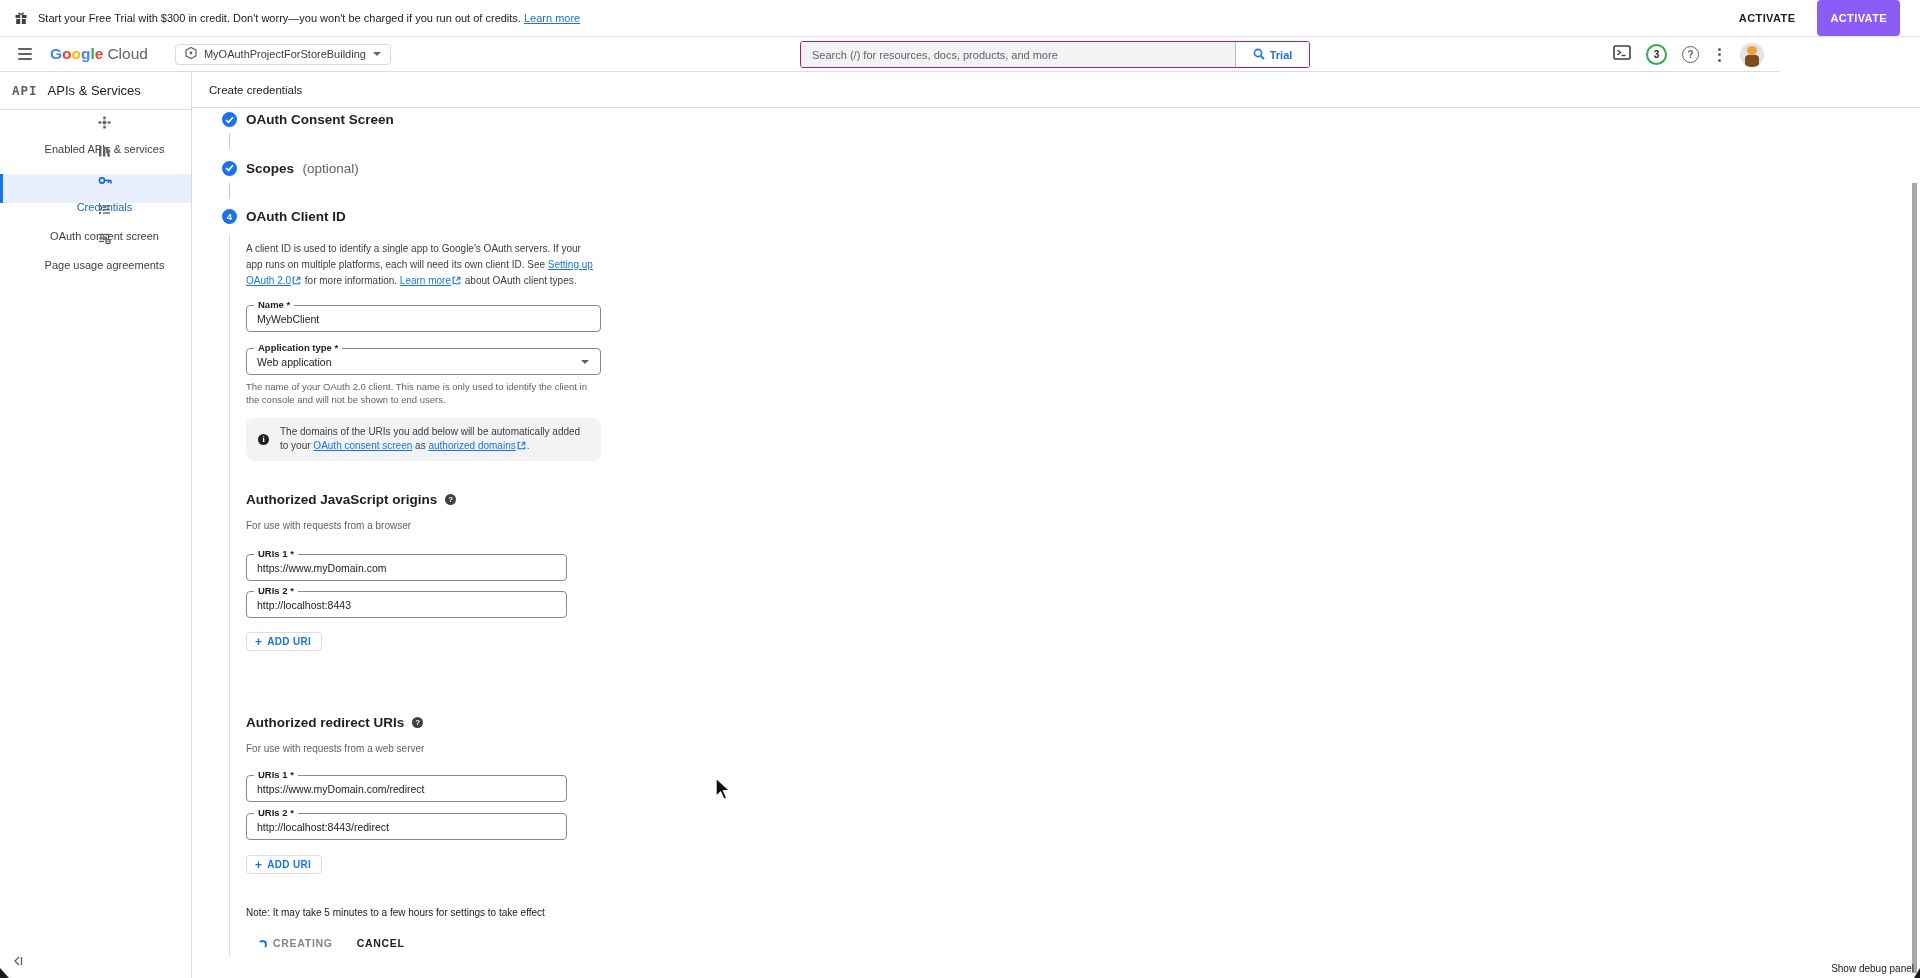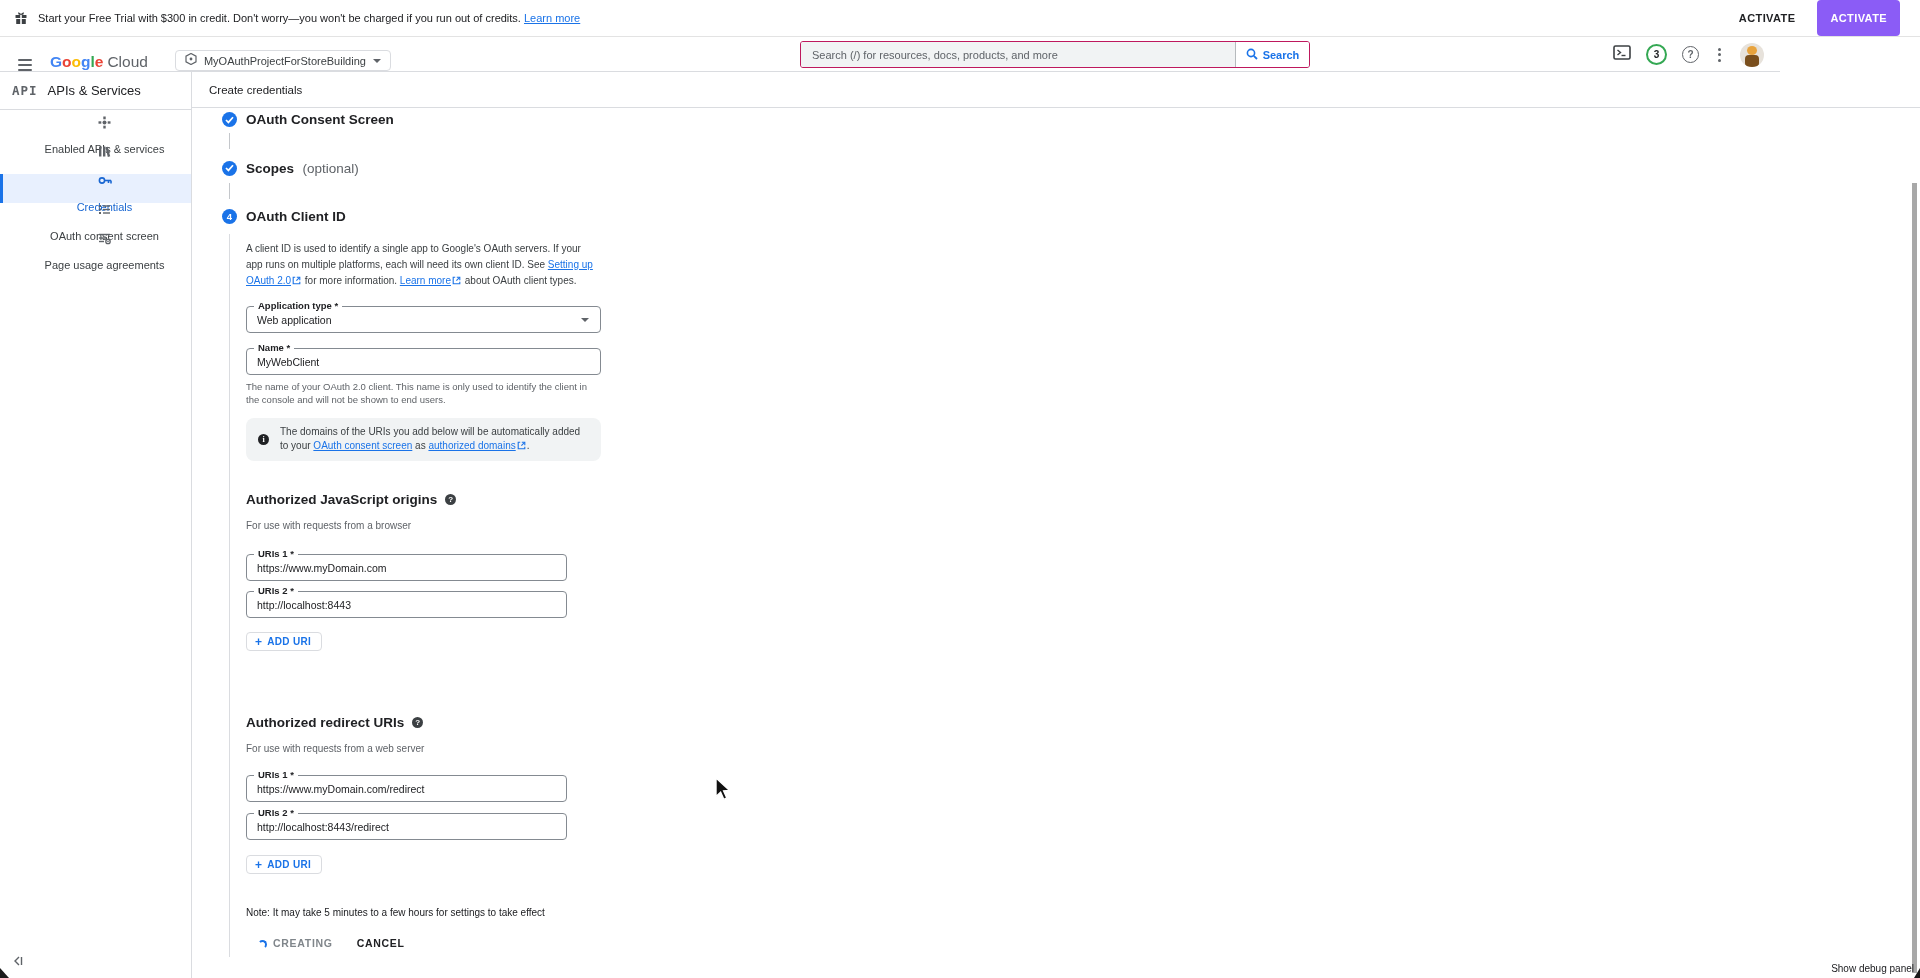--- a/index.html
+++ b/index.html
@@ -14,21 +14,21 @@
   .banner-link { color:#1a73e8; text-decoration:underline; cursor:pointer; }
   .banner .spacer { flex:1; }
   .dismiss-btn { background:none; border:none; font:bold 11px "Liberation Sans",sans-serif;
     letter-spacing:.4px; color:#202124; margin-right:22px; cursor:pointer; }
   .activate-btn { background:#8b5cf6; color:#fff; border:none; border-radius:4px;
     font:bold 11px "Liberation Sans",sans-serif; letter-spacing:.4px;
     padding:12px 13px; margin-right:20px; cursor:pointer; }
 
   
   .header { position:absolute; left:0; top:37px; width:1780px; height:35px;
-    border-bottom:1px solid #dadce0; background:#fff; display:flex; align-items:flex-end; }
+    border-bottom:1px solid #dadce0; background:#fff; display:flex; align-items:center; }
   .hamburger { margin-left:18px; width:14px; display:flex; flex-direction:column; gap:3px; cursor:pointer; }
   .hamburger i { height:2px; background:#5f6368; border-radius:1px; }
   .logo { margin-left:18px; font-size:15.5px; display:flex; align-items:baseline; gap:4px; white-space:nowrap; }
   .logo-cloud { color:#5f6368; }
   .proj-btn { margin-left:27px; height:21px; border:1px solid #dadce0; border-radius:4px;
     background:#fff; display:flex; align-items:center; gap:7px; padding:0 9px; cursor:pointer; }
   .proj-name { font-size:11px; color:#3c4043; }
   .caret { width:0; height:0; border-left:4px solid transparent; border-right:4px solid transparent;
     border-top:4.5px solid #5f6368; }
   .search-wrap { position:absolute; left:800px; top:4px; width:510px; height:27px;
@@ -186,21 +186,21 @@
   </button>
   <div class="search-wrap">
     <input class="search-input" placeholder="Search (/) for resources, docs, products, and more" style="">
     <button class="search-btn">
       <span>
         <svg width="12" height="12" viewBox="0 0 12 12">
             <circle cx="5" cy="5" r="3.6" fill="none" stroke="#1a73e8" stroke-width="1.6"></circle>
             <line x1="7.8" y1="7.8" x2="11" y2="11" stroke="#1a73e8" stroke-width="1.8"></line>
           </svg>
       </span>
-      <span>Search</span>
+      <span>Trial</span>
     </button>
   </div>
   <div class="hdr-right">
     <span>
       <svg width="18" height="15" viewBox="0 0 18 15">
           <rect x="1" y="1" width="16" height="13" rx="1.5" fill="none" stroke="#3c4043" stroke-width="1.6"></rect>
           <path d="M4.5 5 L7.5 7.5 L4.5 10" fill="none" stroke="#3c4043" stroke-width="1.4"></path>
           <line x1="8.5" y1="10.5" x2="12.5" y2="10.5" stroke="#3c4043" stroke-width="1.4"></line>
         </svg>
     </span>
@@ -327,29 +327,29 @@
     <p class="intro"><span>A client ID is used to identify a single app to Google's OAuth servers. If your app runs on multiple platforms, each will need its own client ID. See </span><a class="tlink">Setting up OAuth 2.0</a><span class="extlink"><svg width="9" height="9" viewBox="0 0 9 9">
             <path d="M3.2 1.2 H1.2 V7.8 H7.8 V5.8" fill="none" stroke="#1a73e8" stroke-width="1.1"></path>
             <path d="M4.8 1.2 H7.8 V4.2" fill="none" stroke="#1a73e8" stroke-width="1.1"></path>
             <line x1="7.6" y1="1.4" x2="4.4" y2="4.6" stroke="#1a73e8" stroke-width="1.1"></line>
           </svg></span><span> for more information. </span><a class="tlink">Learn more</a><span class="extlink"><svg width="9" height="9" viewBox="0 0 9 9">
             <path d="M3.2 1.2 H1.2 V7.8 H7.8 V5.8" fill="none" stroke="#1a73e8" stroke-width="1.1"></path>
             <path d="M4.8 1.2 H7.8 V4.2" fill="none" stroke="#1a73e8" stroke-width="1.1"></path>
             <line x1="7.6" y1="1.4" x2="4.4" y2="4.6" stroke="#1a73e8" stroke-width="1.1"></line>
           </svg></span><span> about OAuth client types.</span></p>
 
+    <div class="mfield mt-name">
+      <span class="flabel">Name *</span>
+      <input class="fvalue" value="MyWebClient" style="">
+    </div>
+
     <div class="mfield mt-app">
       <span class="flabel">Application type *</span>
       <span class="fvalue">Web application</span>
       <span class="caret dd-caret"></span>
-    </div>
-
-    <div class="mfield mt-name">
-      <span class="flabel">Name *</span>
-      <input class="fvalue" value="MyWebClient" style="">
     </div>
     <p class="helper">The name of your OAuth 2.0 client. This name is only used to identify the client in the console and will not be shown to end users.</p>
 
     <div class="infobox">
       <span class="info-ic">i</span>
       <span class="infotext"><span>The domains of the URIs you add below will be automatically added to your </span><a class="tlink">OAuth consent screen</a><span> as </span><a class="tlink">authorized domains</a><span class="extlink"><svg width="9" height="9" viewBox="0 0 9 9">
               <path d="M3.2 1.2 H1.2 V7.8 H7.8 V5.8" fill="none" stroke="#1a73e8" stroke-width="1.1"></path>
               <path d="M4.8 1.2 H7.8 V4.2" fill="none" stroke="#1a73e8" stroke-width="1.1"></path>
               <line x1="7.6" y1="1.4" x2="4.4" y2="4.6" stroke="#1a73e8" stroke-width="1.1"></line>
             </svg></span><span>.</span></span>

